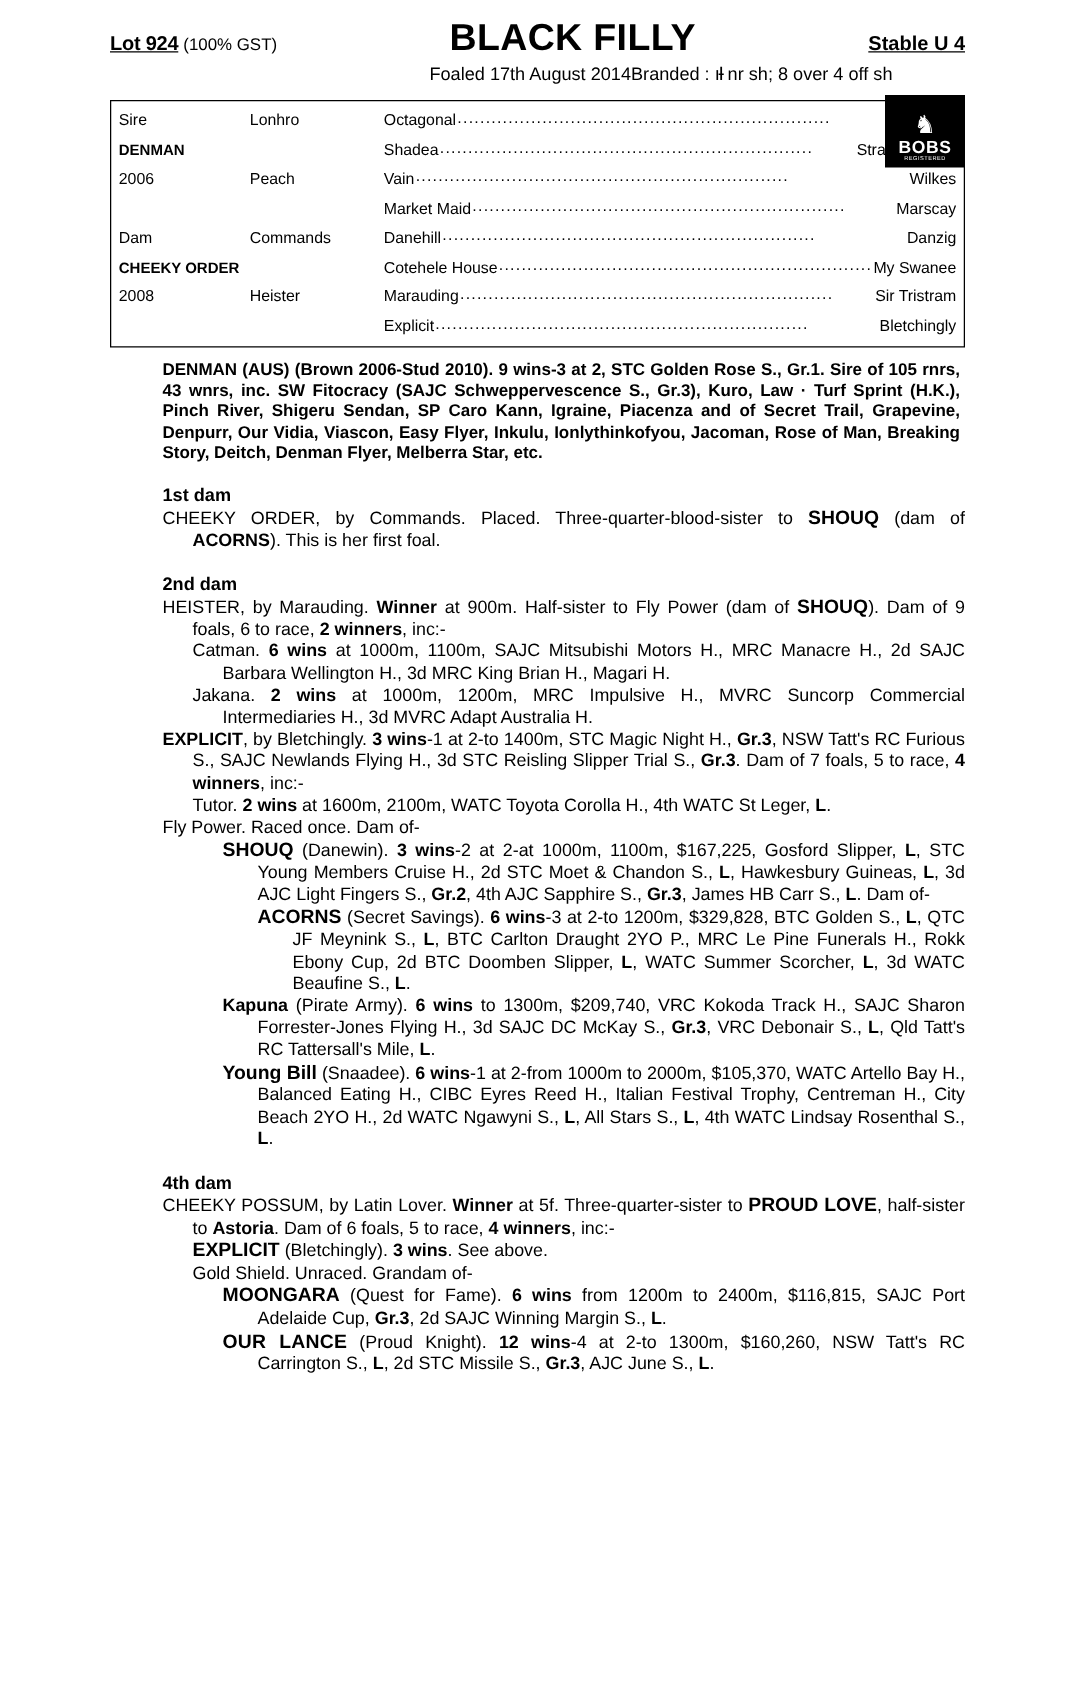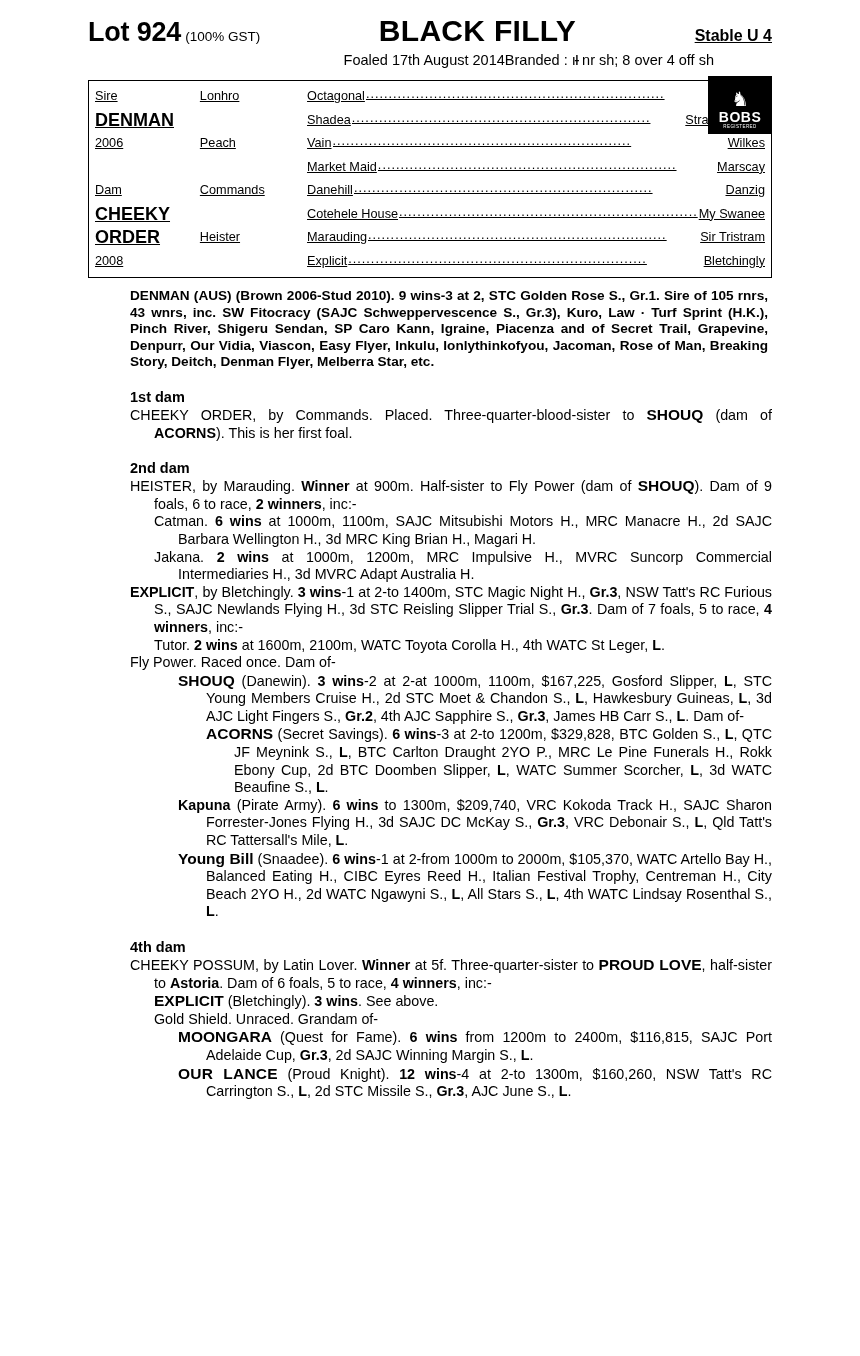--- a/index.html
+++ b/index.html
@@ -65,23 +65,24 @@
   .account .line2 { display: block; }
 
   .lot-row {
     margin-top: 14px;
     display: flex;
     align-items: baseline;
     justify-content: space-between;
   }
   .lot-left { white-space: nowrap; }
   .lot-no {
-    font-size: 27px;
+    font-size: 16px;
     font-weight: bold;
     letter-spacing: -0.2px;
+    text-decoration: underline;
   }
   .gst {
     font-size: 13.5px;
     margin-left: 4px;
   }
   .lot-title {
     font-size: 30px;
     font-weight: bold;
     letter-spacing: 0.3px;
     text-align: center;
@@ -109,28 +110,27 @@
     margin-top: 12px;
     border: 1.5px solid #000;
     display: flex;
     font-size: 12.7px;
     line-height: 23.5px;
     box-sizing: border-box;
   }
   .ped-col {
     box-sizing: border-box;
     padding: 4px 0 4px 6px;
-    text-decoration: underline;
   }
   .ped-col.c1 { width: 176px; }
   .ped-col.c2 { width: 180px; }
   .ped-col.c3 { flex: 1; padding-right: 6px; }
   .ped-name {
     font-weight: bold;
-    font-size: 18px;
+    font-size: 12px;
   }
   .ped-row-dots {
     display: flex;
     align-items: baseline;
     white-space: nowrap;
     overflow: hidden;
   }
   .ped-row-dots .dots {
     flex: 1;
     overflow: hidden;

